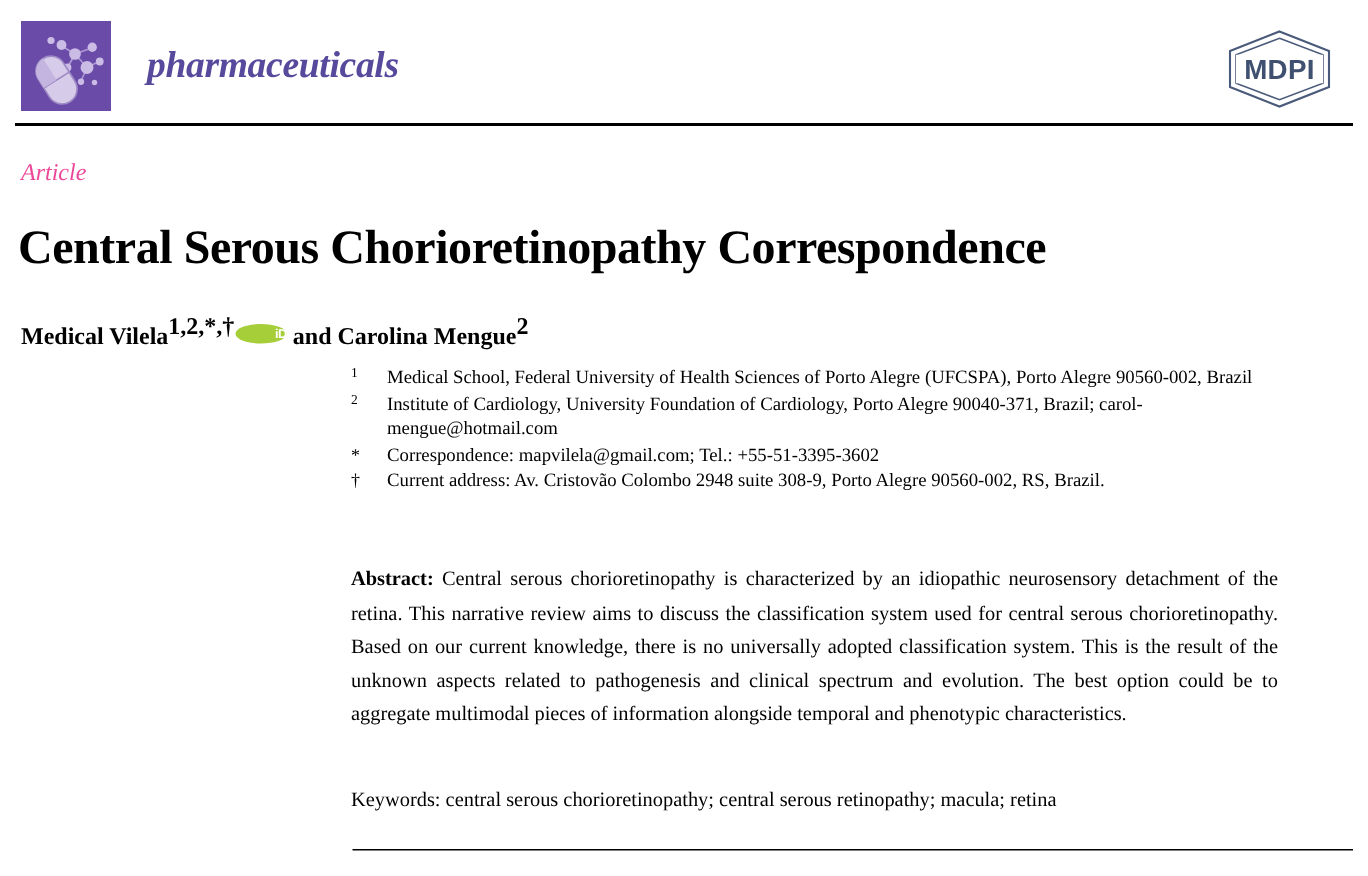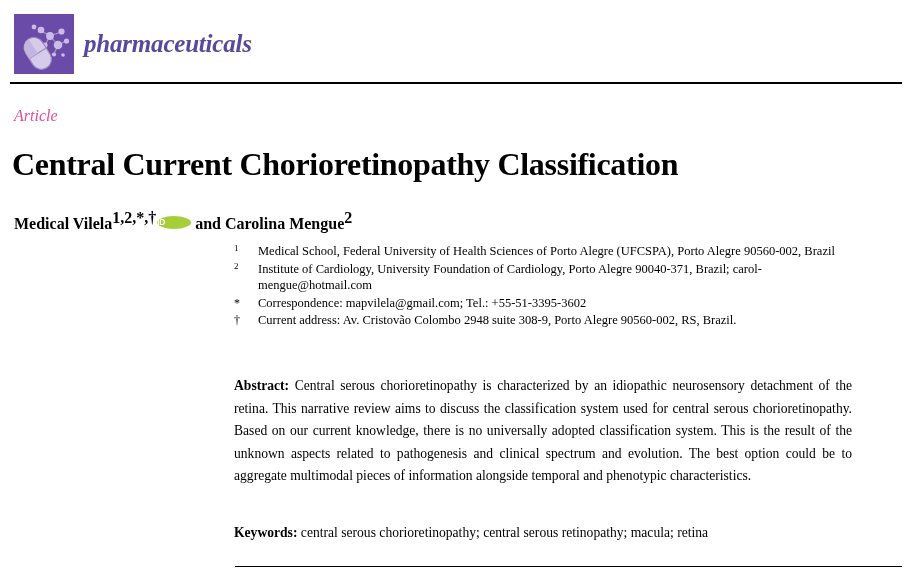--- a/index.html
+++ b/index.html
@@ -40,21 +40,21 @@
     height: 60px;
     background: #6b4ba8;
     overflow: hidden;
   }
   .journal-logo-mark svg {
     display: block;
   }
 
   .journal-wordmark {
     position: absolute;
-    left: 84px;
+    left: 98px;
     top: 30px;
     font-family: "Liberation Serif", serif;
     font-style: italic;
     font-weight: bold;
     font-size: 25px;
     letter-spacing: -0.2px;
     color: #57499b;
     white-space: nowrap;
   }
 
@@ -123,21 +123,21 @@
     width: 34px;
     height: 13px;
     border-radius: 50%;
     background: #a6ce39;
     color: #ffffff;
     font-family: "Liberation Sans", sans-serif;
     font-size: 8.5px;
     font-weight: bold;
     font-style: normal;
     line-height: 13px;
-    text-align: left;
+    text-align: right;
     vertical-align: 4px;
     margin-left: 1px;
     letter-spacing: -0.3px;
     margin-top: 28px;
   }
 
   
   .affiliations {
     position: absolute;
     left: 234px;
@@ -191,21 +191,21 @@
     position: absolute;
     left: 234px;
     top: 522px;
     width: 618px;
     font-family: "Liberation Serif", serif;
     font-size: 13.6px;
     line-height: 22px;
     color: #000000;
   }
   .keywords .lead {
-    font-weight: bold;
+    font-weight: normal;
     margin-top: 20px;
   }
 
   .rule-bottom {
     position: absolute;
     left: 235px;
     top: 566px;
     width: 667px;
     height: 0;
     border-top: 1.6px solid #000000;
@@ -245,27 +245,35 @@
         <g transform="rotate(-32 24 38)">
           <rect x="13" y="22" width="20" height="34" rx="10" fill="#d6cbe9" stroke="#9d89c4" stroke-width="1.1"></rect>
           <path d="M13 39 h20" stroke="#9d89c4" stroke-width="1.1"></path>
           <path d="M13 32 a10 10 0 0 1 10 -10 h0 v17 h-10 z" fill="#c3b4e0"></path>
         </g>
       </svg>
     </div>
 
     <div class="journal-wordmark">pharmaceuticals</div>
 
+    <div class="mdpi-logo">
+      <svg width="78" height="56" viewBox="0 0 78 56" aria-hidden="true">
+        <polygon points="39,3 72,16 72,40 39,53 6,40 6,16" fill="none" stroke="#4a5a7a" stroke-width="1.4"></polygon>
+        <polygon points="39,7.5 68,18.5 68,37.5 39,48.5 10,37.5 10,18.5" fill="none" stroke="#4a5a7a" stroke-width="1"></polygon>
+        <rect x="10" y="18.5" width="58" height="19" fill="#ffffff"></rect>
+        <text x="39" y="34.5" text-anchor="middle" font-family="Liberation Sans, sans-serif" font-size="18.5" font-weight="bold" fill="#3f5070" letter-spacing="0.2">MDPI</text>
+      </svg>
+    </div>
 
     <div class="rule-top"></div>
   </div>
 
   <div class="article-type">Article</div>
 
-  <h1 class="article-title">Central Current Chorioretinopathy Classification</h1>
+  <h1 class="article-title">Central Serous Chorioretinopathy Correspondence</h1>
 
   <div class="authors">
     <span>Medical Vilela</span><sup>1,2,*,†</sup><span class="orcid-badge">iD</span>
     <span>and</span>
     <span>Carolina Mengue</span><sup>2</sup>
   </div>
 
   <div class="affiliations">
 
     <div class="aff-row">

